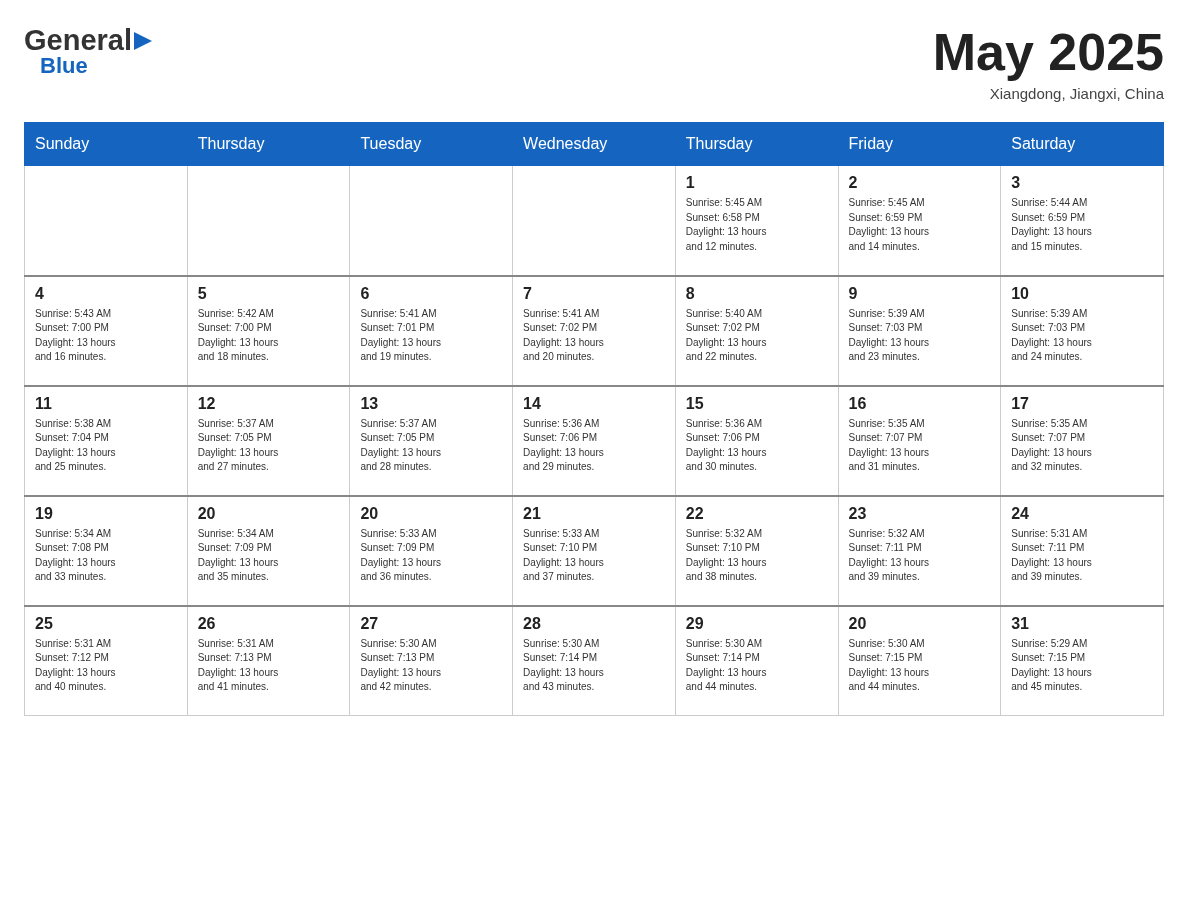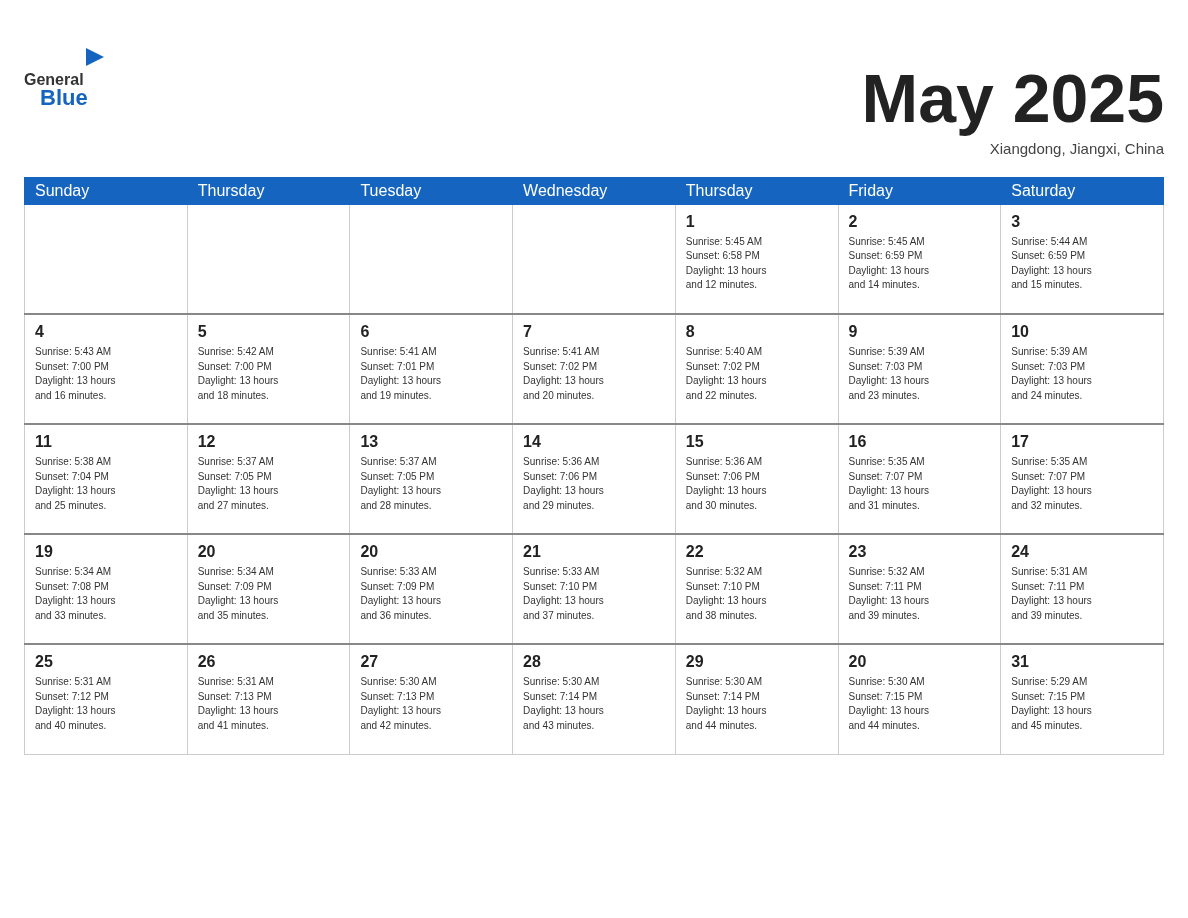--- a/index.html
+++ b/index.html
@@ -10,24 +10,23 @@
       width: 1188px;
       min-height: 918px;
     }
     .header {
       display: flex;
       justify-content: space-between;
       align-items: flex-start;
       margin-bottom: 20px;
     }
     .logo-text-general {
-      font-size: 16px;
+      font-size: 29px;
       font-weight: bold;
       color: #333;
-      margin-top: 47px;
     }
     .logo-wrapper {
       display: flex;
       flex-direction: column;
       align-items: flex-start;
     }
     .logo-line1 {
       display: flex;
       align-items: center;
     }
@@ -35,40 +34,39 @@
       font-size: 22px;
       font-weight: bold;
       color: #1565c0;
       margin-left: 16px;
       margin-top: -4px;
     }
     .title-section {
       text-align: right;
     }
     .month-title {
-      font-size: 68px;
+      font-size: 52px;
       font-weight: bold;
       color: #222;
       line-height: 1.1;
-      margin-top: 37px;
     }
     .location {
       font-size: 15px;
       color: #444;
       margin-top: 4px;
     }
     .calendar {
       width: 100%;
       border-collapse: collapse;
       border: 1px solid #aaa;
     }
     .calendar th {
       background-color: #1565c0;
       color: #fff;
-      padding: 4px 10px;
+      padding: 12px 10px;
       text-align: left;
       font-size: 16px;
       font-weight: normal;
       border: 1px solid #1565c0;
     }
     .calendar td {
       vertical-align: top;
       padding: 8px 10px;
       border: 1px solid #ccc;
       width: 14.28%;

